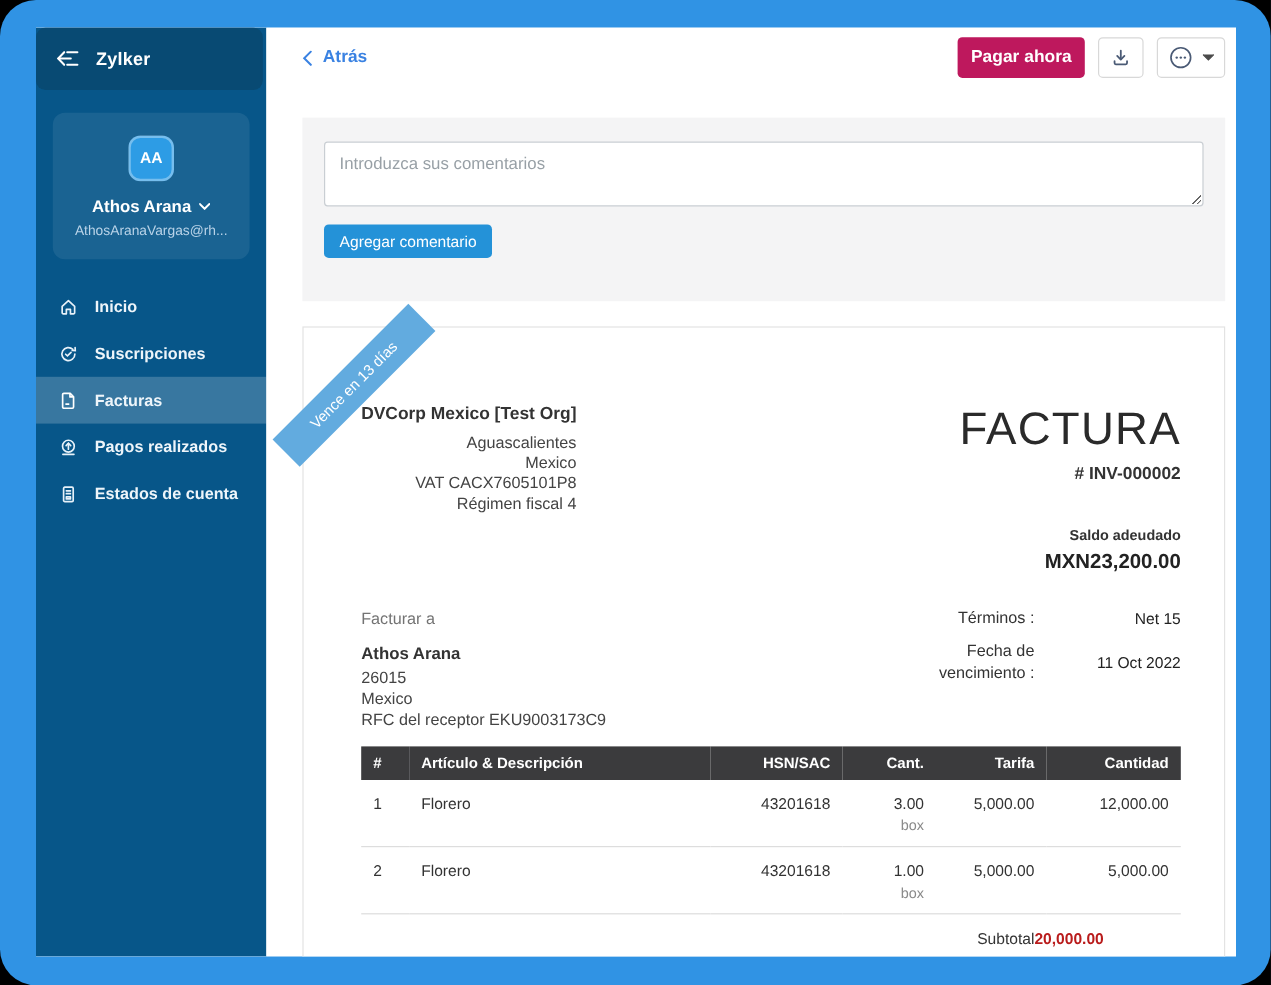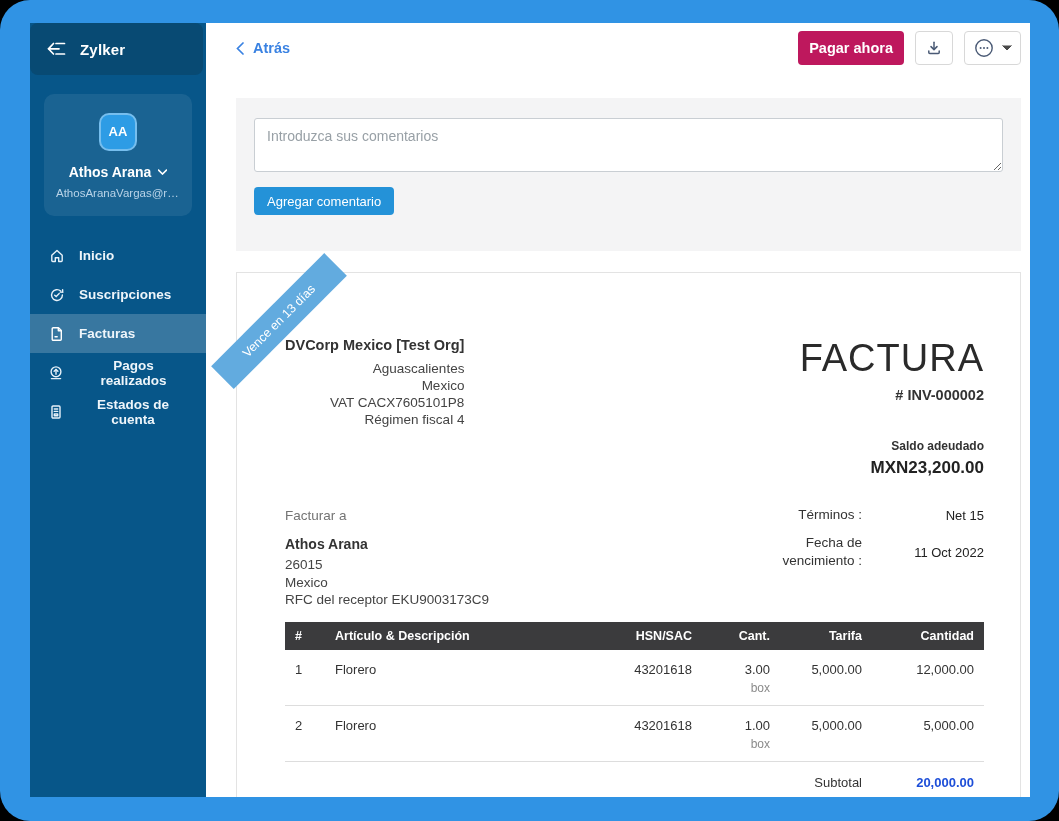--- a/index.html
+++ b/index.html
@@ -2,21 +2,21 @@
 <html><head>
 <meta charset="utf-8">
 <style>
   * { margin:0; padding:0; box-sizing:border-box; }
   html,body { background:#000; width:1059px; height:821px; font-family:"Liberation Sans", sans-serif; }
   .window { width:1059px; height:821px; background:#3093e4; border-radius:30px;
             padding:23px 29px 24px 30px; overflow:hidden; }
   .app { width:100%; height:100%; display:flex; background:#fff; overflow:hidden; }
 
   
-  .sidebar { width:176px; flex-shrink:0; background:#075689; display:flex; flex-direction:column; }
+  .sidebar { width:192px; flex-shrink:0; background:#075689; display:flex; flex-direction:column; }
   .sidebar-header { height:52px; background:#084a73; border-radius:8px; margin-right:3px;
                     display:flex; align-items:center; padding:0 17px; gap:14px; }
   .brand { color:#fff; font-size:15px; font-weight:bold; letter-spacing:.2px; }
   .collapse-btn { background:none; border:none; cursor:pointer; display:flex; }
 
   .user-card { margin:19px 14px 4px; background:rgba(255,255,255,.08); border-radius:10px;
                padding:19px 10px 17px; text-align:center; }
   .avatar { width:38px; height:38px; margin:0 auto; background:#2d9ce5; border:2px solid rgba(255,255,255,.35);
             border-radius:10px; color:#fff; font-weight:bold; font-size:13px; line-height:34px; }
   .user-name { margin-top:13px; color:#fff; font-size:14px; font-weight:600; cursor:pointer;
@@ -80,21 +80,21 @@
   table.items th { background:#3b3b3d; color:#fff; font-size:12.5px; font-weight:600; padding:7px 10px; }
   th.l, td.l { text-align:left; } th.r, td.r { text-align:right; }
   table.items td { padding:12px 10px 10px; font-size:13px; color:#333; vertical-align:top;
                    border-bottom:1px solid #ddd; }
   td .unit { font-size:12px; color:#8a8a8a; margin-top:4px; }
   col.c-num{width:40px;} col.c-hsn{width:110px;} col.c-qty{width:78px;}
   col.c-rate{width:92px;} col.c-amt{width:112px;}
 
   .subtotal-row { display:flex; justify-content:flex-end; align-items:center; padding:13px 10px; }
   .subtotal-label { font-size:13px; color:#333; }
-  .subtotal-value { width:112px; text-align:right; font-size:13px; font-weight:600; color:#1d4ed8; }
+  .subtotal-value { width:112px; font-size:13px; font-weight:600; color:#b91c1c; }
 
   svg { display:block; }
 </style>
 </head>
 <body>
 
 <div class="window">
   <div class="app">
 
     <aside class="sidebar">

